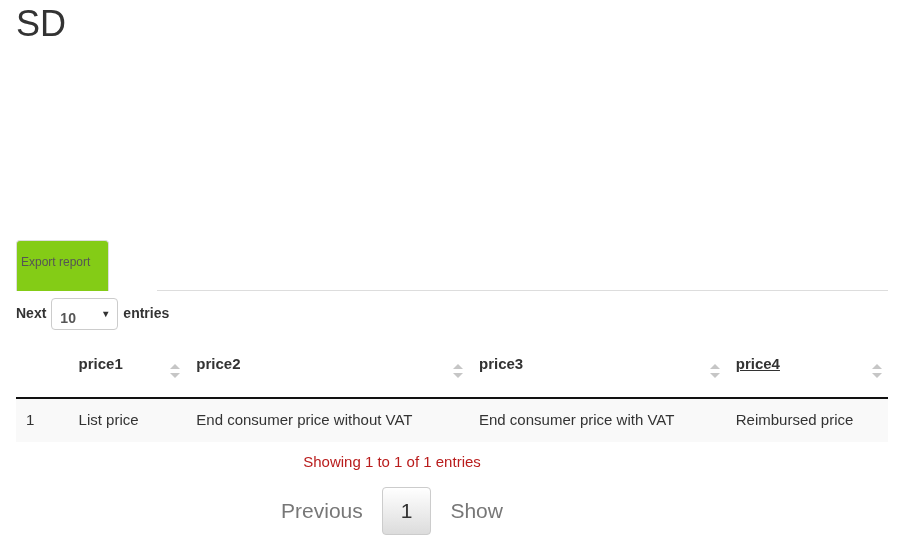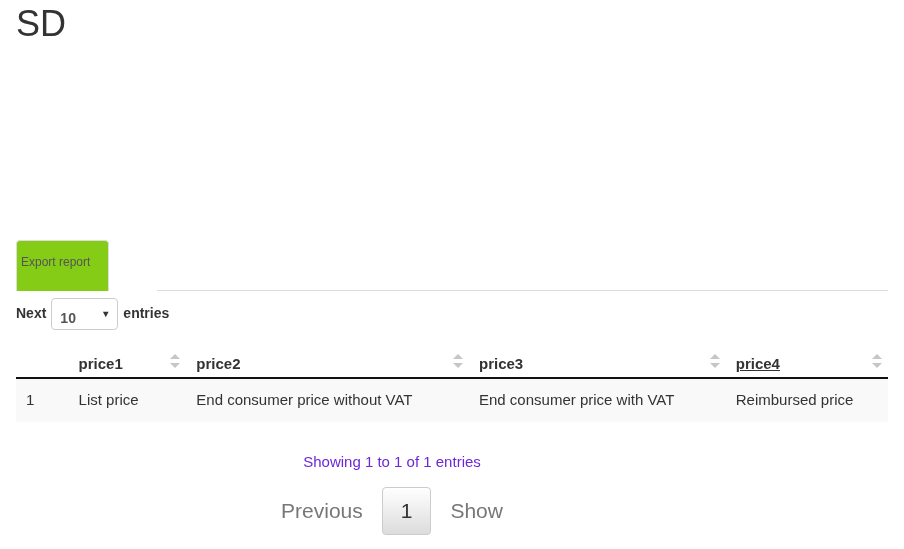--- a/index.html
+++ b/index.html
@@ -189,21 +189,21 @@
     top: 345px;
     width: 872px;
     border-collapse: collapse;
     font-size: 15px;
   }
   .dt-table th {
     text-align: left;
     font-weight: bold;
     font-size: 15px;
     color: #333333;
-    padding: 8px 18px 3px 10px;
+    padding: 8px 18px 23px 10px;
     border-bottom: 2px solid #111111;
     position: relative;
     white-space: nowrap;
   }
   .dt-table td {
     padding: 10px 10px 11px 10px;
     font-size: 15px;
     color: #333333;
     border-top: none;
     white-space: nowrap;
@@ -245,21 +245,21 @@
   .col-p4    { width: 154px; text-decoration: underline; }
 
   
   .dt-info {
     position: absolute;
     left: 0;
     right: 0;
     top: 451px;
     text-align: center;
     font-size: 15px;
-    color: #6d28d9;
+    color: #b91c1c;
   }
   .dt-paginate {
     position: absolute;
     left: 0;
     right: 0;
     top: 487px;
     text-align: center;
     font-size: 0;
   }
   .page-btn {

